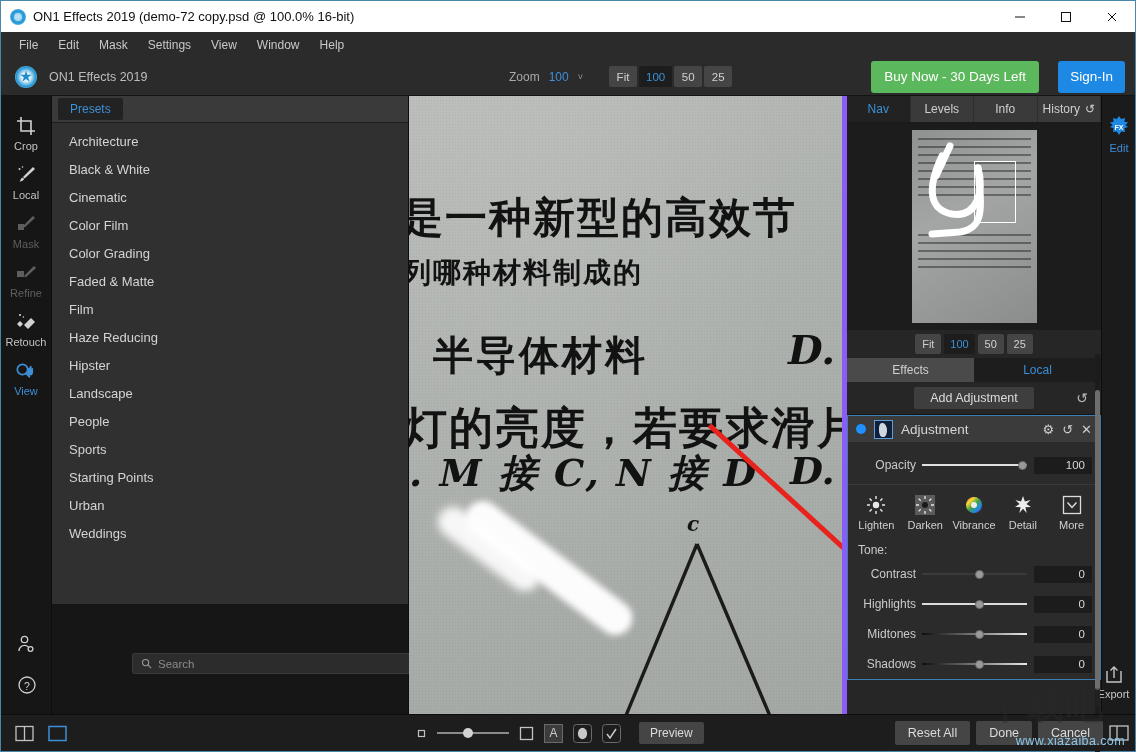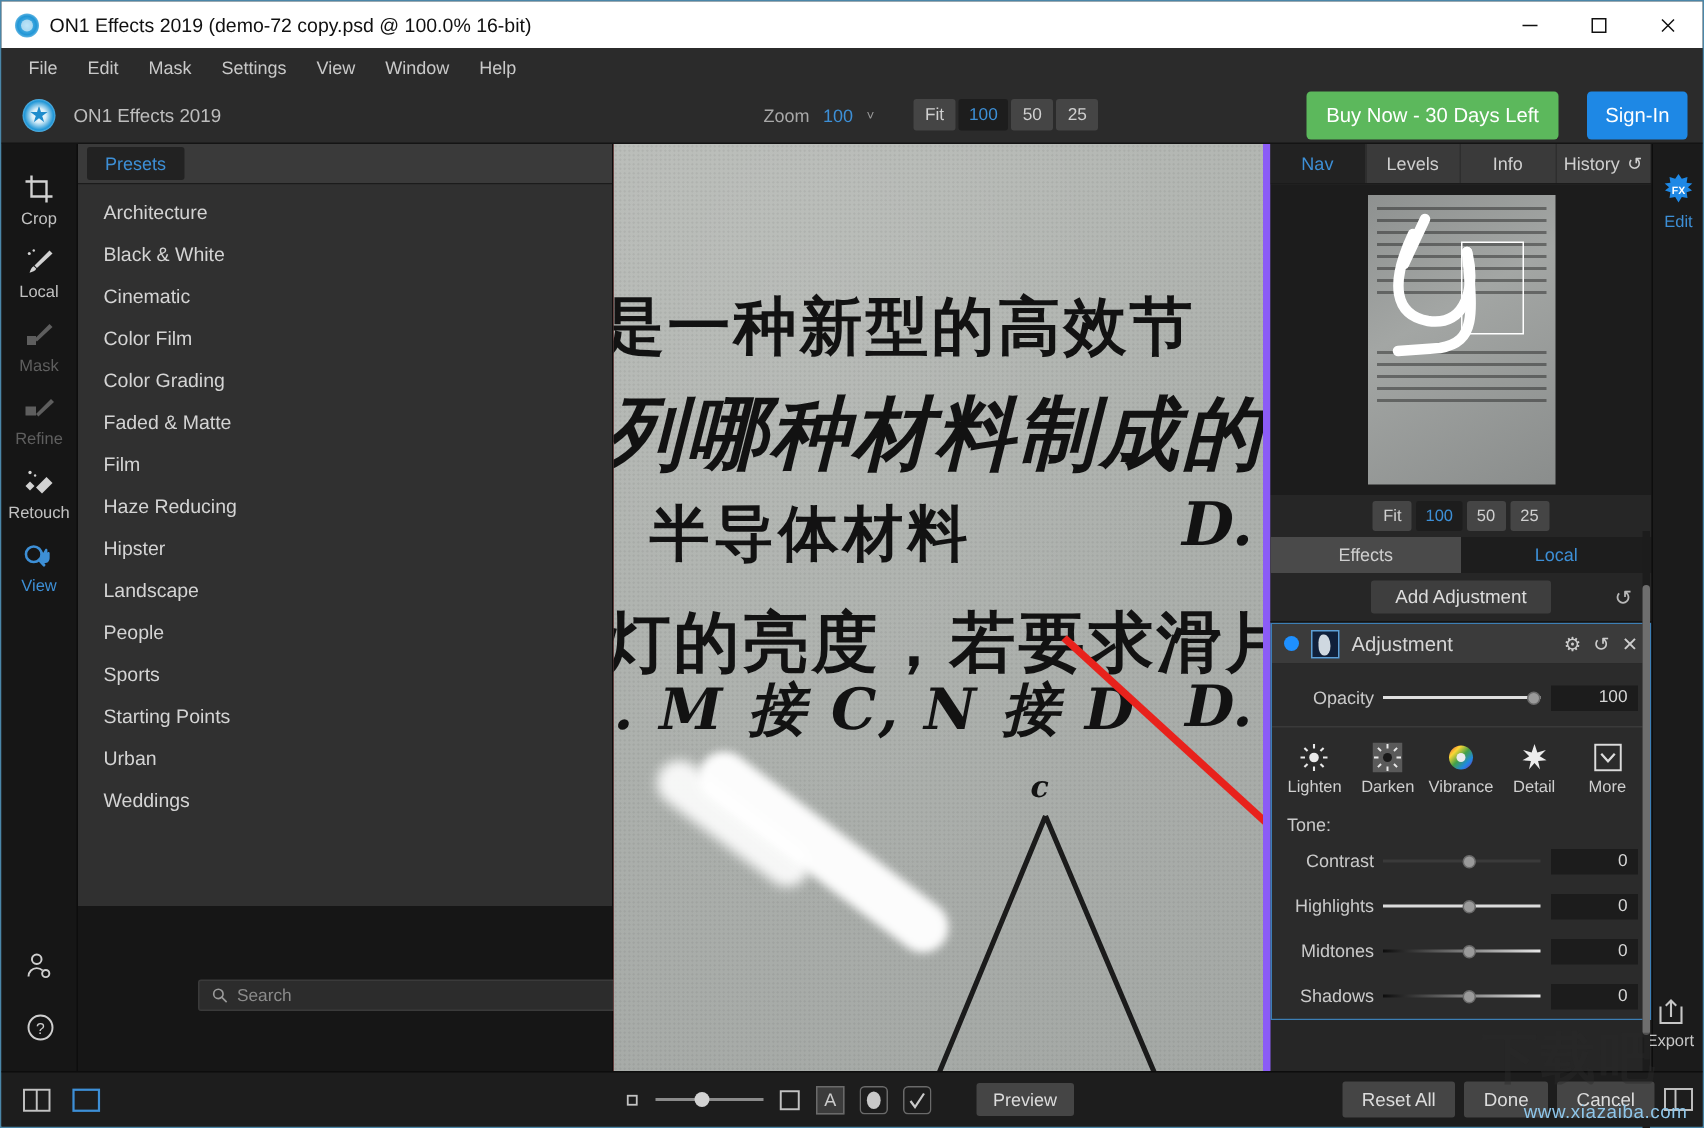--- a/index.html
+++ b/index.html
@@ -81,21 +81,21 @@
              radial-gradient(ellipse at 30% 20%, rgba(255,255,255,.07), transparent 60%),
              linear-gradient(160deg,#b9bcb8 0%,#aeb2ae 40%,#a4a8a5 100%); }
   .grain { position:absolute; inset:0; opacity:.35; mix-blend-mode:multiply;
     background-image:
       radial-gradient(rgba(0,0,0,.16) .6px, transparent .7px),
       radial-gradient(rgba(255,255,255,.14) .6px, transparent .7px);
     background-size:3px 3px, 5px 5px; background-position:0 0, 2px 1px; }
   .cn { position:absolute; color:#121212; font-family:"DejaVu Serif","Liberation Serif",serif;
         white-space:nowrap; font-weight:600; }
   .cn.l1 { left:-8px;  top:94px;  font-size:42px; letter-spacing:2px; }
-  .cn.l2 { left:-6px;  top:158px; font-size:53px; letter-spacing:2px;font-style:italic; }
+  .cn.l2 { left:-6px;  top:158px; font-size:28px; letter-spacing:2px; }
   .cn.l3 { left:24px;  top:232px; font-size:40px; letter-spacing:3px; }
   .cn.l4 { left:-6px;  top:303px; font-size:44px; letter-spacing:2px; }
   .cn.l5 { left:0px;   top:352px; font-size:38px; font-style:italic; letter-spacing:2px; }
   .cn.dA { left:379px; top:230px; font-size:40px; font-style:italic; }
   .cn.dB { left:381px; top:352px; font-size:38px; font-style:italic; }
   .cn.cc { left:278px; top:416px; font-size:20px; font-style:italic; font-weight:700; }
   .tri { position:absolute; left:200px; top:440px; width:220px; height:215px; }
   .brush { position:absolute; left:40px; top:455px; width:200px; height:34px;
            background:#fff; border-radius:20px; transform:rotate(37deg); filter:blur(3px); opacity:.97; }
   .brush2{ position:absolute; left:20px; top:438px; width:120px; height:30px;
@@ -165,21 +165,21 @@
   
   .bottom { position:absolute; left:0; right:0; bottom:0; height:37px; background:#1d1d1d;
             border-top:1px solid #0d0d0d; display:flex; align-items:center; }
   .bb-left { display:flex; align-items:center; gap:14px; padding-left:14px; }
   .bb-center { position:absolute; left:415px; display:flex; align-items:center; gap:10px; }
   .sz-track { width:72px; height:12px; position:relative; display:flex; align-items:center; }
   .sz-track .bar { position:absolute; left:0; right:0; height:2px; background:#8b8b8b; }
   .sz-track .knob { position:absolute; left:26px; width:10px; height:10px; border-radius:50%; background:#d2d2d2; }
   .iconbtn { width:19px; height:19px; display:flex; align-items:center; justify-content:center;
              color:#cbcbcb; font-size:12px; }
-  .previewbtn { background:#454545; color:#dcdcdc; font-size:12px; padding:4px 11px; border-radius:2px; margin-left:20px; }
+  .previewbtn { background:#454545; color:#dcdcdc; font-size:12px; padding:4px 11px; border-radius:2px; margin-left:8px; }
   .bb-right { position:absolute; right:6px; display:flex; align-items:center; gap:6px; }
   .bb-btn { background:#454545; color:#dcdcdc; font-size:12.5px; padding:5px 13px; border-radius:2px; }
 
   .watermark { position:absolute; right:6px; bottom:2px; width:230px; height:60px;
                pointer-events:none; opacity:.5; }
   .wm-text { position:absolute; right:10px; bottom:3px; color:#8ec6ea; font-size:12.5px;
              font-family:"Liberation Sans",sans-serif; letter-spacing:.4px; }
   .wm-cjk { position:absolute; right:24px; bottom:18px; color:#2a2a2a; font-size:37px; font-weight:700;
             font-family:"DejaVu Sans",sans-serif; letter-spacing:2px; opacity:.85;}
 </style>

